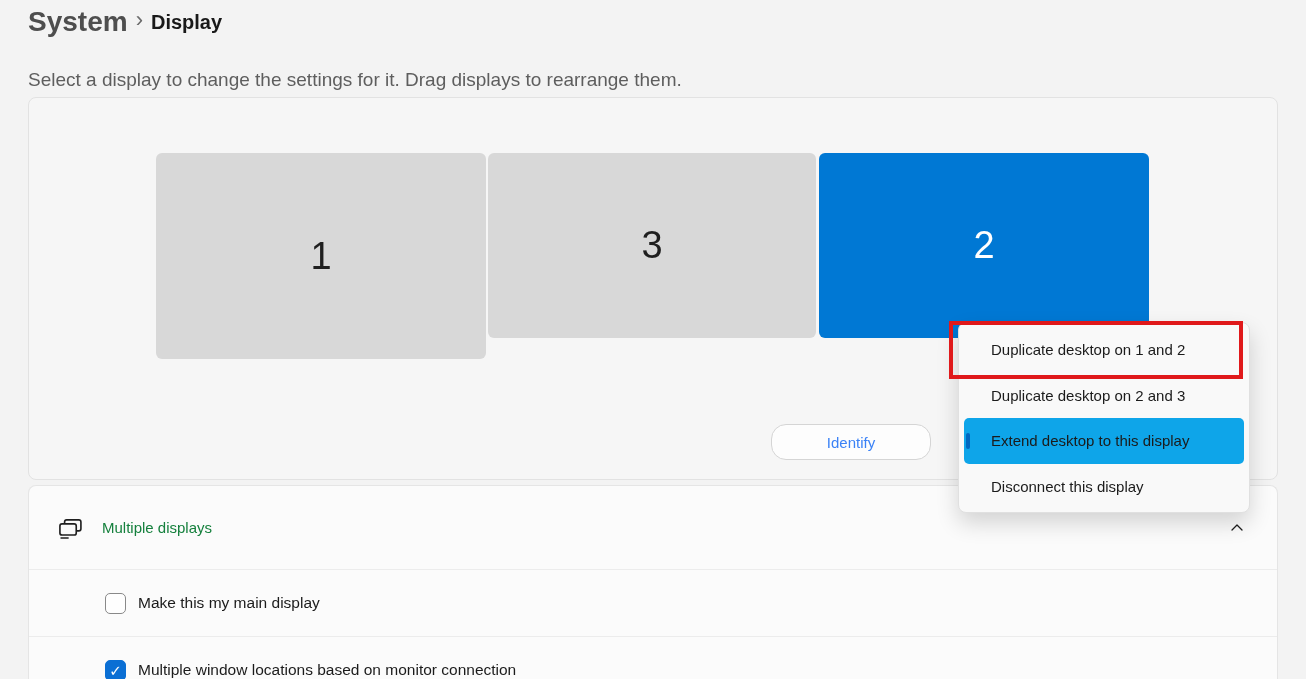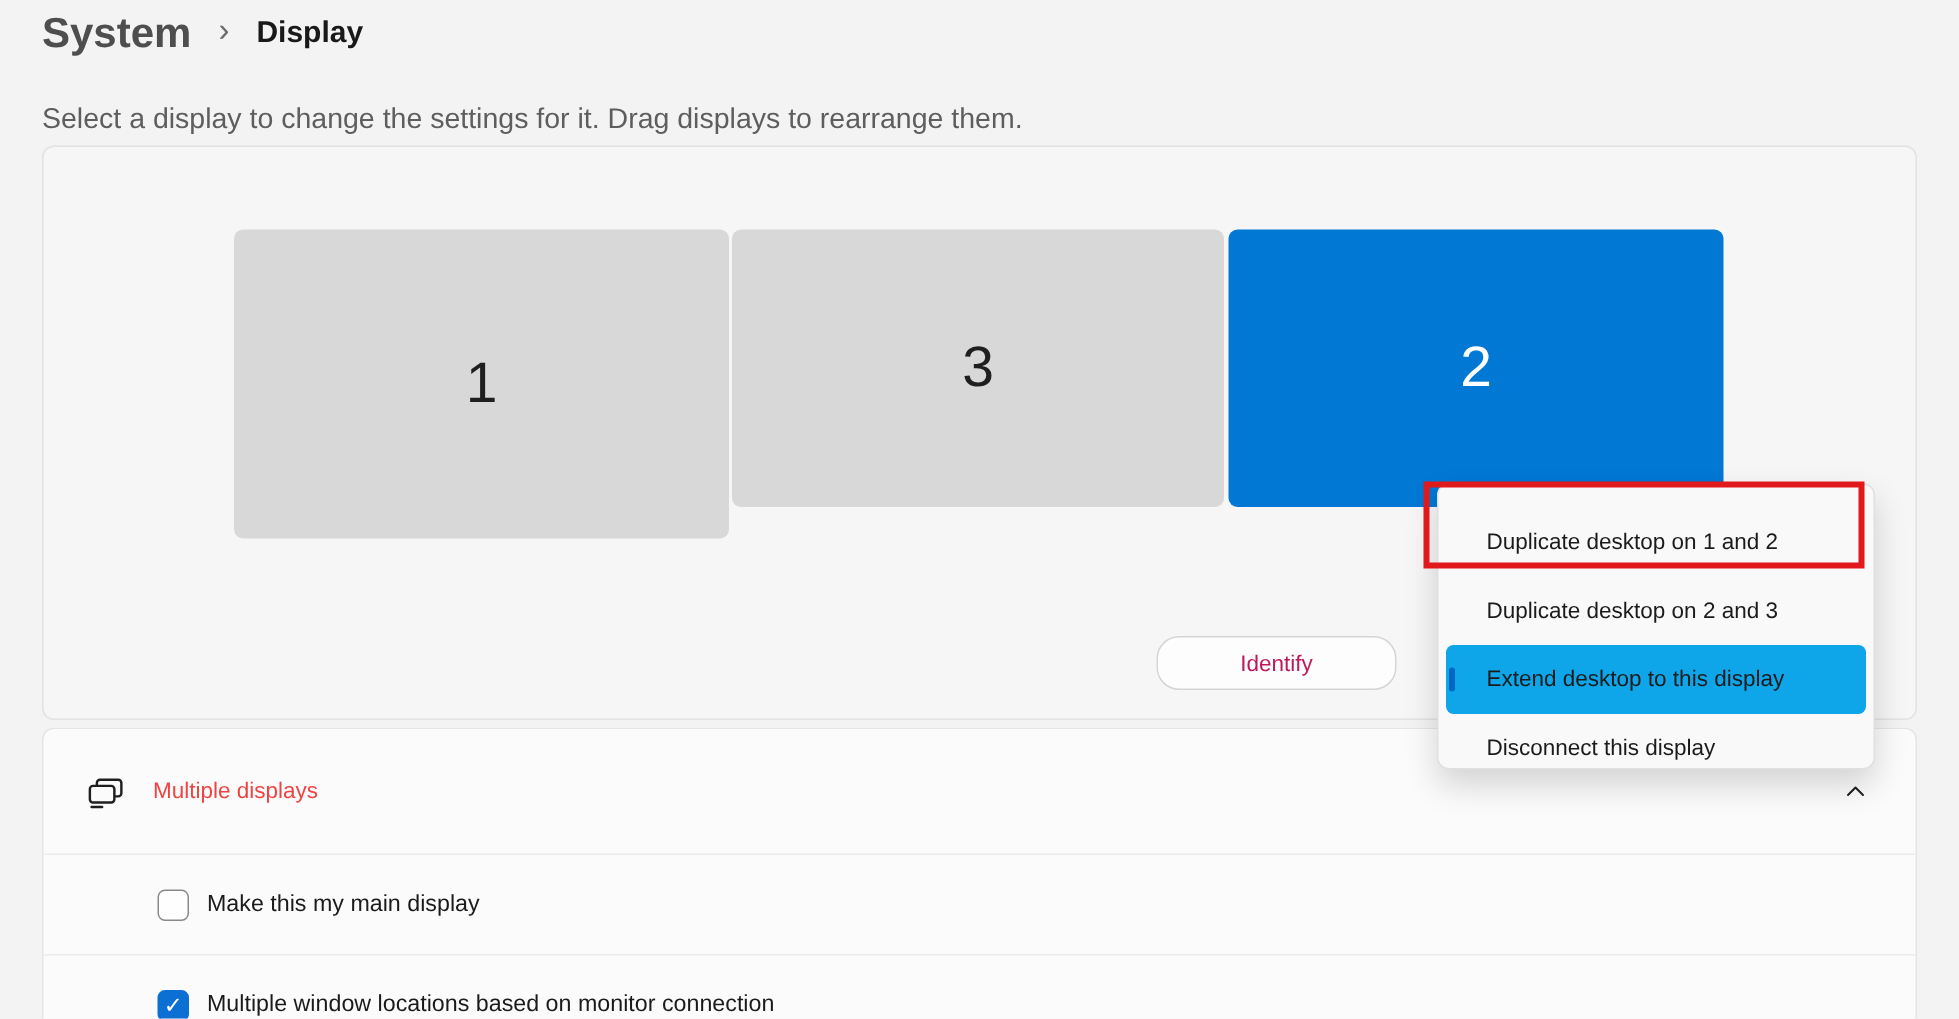--- a/index.html
+++ b/index.html
@@ -5,21 +5,21 @@
   * { margin:0; padding:0; box-sizing:border-box; }
   html,body { width:1306px; height:679px; overflow:hidden; }
   body {
     background:#f3f3f3;
     font-family:"Liberation Sans","DejaVu Sans",sans-serif;
     color:#1b1b1b;
     position:relative;
   }
 
   
-  .breadcrumb { position:absolute; left:28px; top:0px; height:44px; display:flex; align-items:center; gap:14px; }
+  .breadcrumb { position:absolute; left:28px; top:0px; height:44px; display:flex; align-items:center; gap:4px; }
   .crumb-parent { font-size:28px; font-weight:600; color:#4e4e4e; cursor:pointer; }
   .crumb-sep { font-size:22px; color:#6b6b6b; padding:0 4px; transform:translateY(-2px); }
   .crumb-current { font-size:20px; font-weight:600; color:#191919; }
   .page-desc { position:absolute; left:28px; top:69px; font-size:19px; color:#5e5e5e; }
 
   
   .canvas-card {
     position:absolute; left:28px; top:97px; width:1250px; height:383px;
     background:#f6f6f6; border:1px solid #e2e2e2; border-radius:8px;
   }
@@ -27,30 +27,30 @@
     position:absolute; display:flex; align-items:center; justify-content:center;
     background:#d8d8d8; border-radius:6px; cursor:pointer;
     font-size:38px; font-weight:300; color:#1f1f1f;
   }
   .monitor.m1 { left:127px; top:55px; width:330px; height:206px; }
   .monitor.m3 { left:459px; top:55px; width:328px; height:185px; }
   .monitor.m2 { left:790px; top:55px; width:330px; height:185px; background:#0078d4; color:#ffffff; }
   .identify-btn {
     position:absolute; left:742px; top:326px; width:160px; height:36px;
     background:#fdfdfd; border:1px solid #d5d5d5; border-radius:15px;
-    font-size:15px; color:#be185d; display:flex; align-items:center; justify-content:center;
+    font-size:15px; color:#3b82f6; display:flex; align-items:center; justify-content:center;
     cursor:pointer;
   }
 
   
   .context-menu {
     position:absolute; left:958px; top:322px; width:292px; height:191px;
     background:#f9f9f9; border:1px solid #e0e0e0; border-radius:8px;
     box-shadow:0 10px 22px rgba(0,0,0,0.16);
-    padding:16px 5px; z-index:5;
+    padding:4px 5px; z-index:5;
   }
   .menu-item {
     position:relative; height:45.5px; display:flex; align-items:center;
     padding-left:27px; font-size:15px; color:#1b1b1b; border-radius:5px; cursor:pointer;
   }
   .menu-item.selected { background:#0ea5e9; }
   .accent-bar {
     position:absolute; left:2px; top:50%; transform:translateY(-50%);
     width:3.5px; height:16px; border-radius:2px; background:#0067c0;
   }
@@ -62,21 +62,21 @@
   }
 
   
   .settings-card {
     position:absolute; left:28px; top:485px; width:1250px; height:260px;
     background:#fbfbfb; border:1px solid #e5e5e5; border-radius:8px 8px 0 0; border-bottom:none;
   }
   .card-header { height:83px; display:flex; align-items:center; padding:0 30px 0 27px; cursor:pointer; }
   .card-icon { width:30px; height:30px; flex:0 0 auto; margin-right:16px; display:flex; align-items:center; justify-content:center; }
   .card-texts { flex:1 1 auto; }
-  .card-title { font-size:15px; color:#ef4444; line-height:21px; }
+  .card-title { font-size:15px; color:#15803d; line-height:21px; }
   .card-subtitle { font-size:13px; color:#5e5e5e; line-height:18px; }
   .chevron-up { width:20px; height:20px; display:flex; align-items:center; justify-content:center; cursor:pointer; }
   .divider { height:1px; background:#ececec; margin:0; }
   .option-row { height:66px; display:flex; align-items:center; padding-left:76px; }
   .checkbox {
     width:21px; height:21px; border-radius:5px; margin-right:12px; flex:0 0 auto;
     border:1px solid #898989; background:#fefefe; cursor:pointer;
     display:flex; align-items:center; justify-content:center;
   }
   .checkbox.checked { background:#0b6fd4; border-color:#0b6fd4; }

